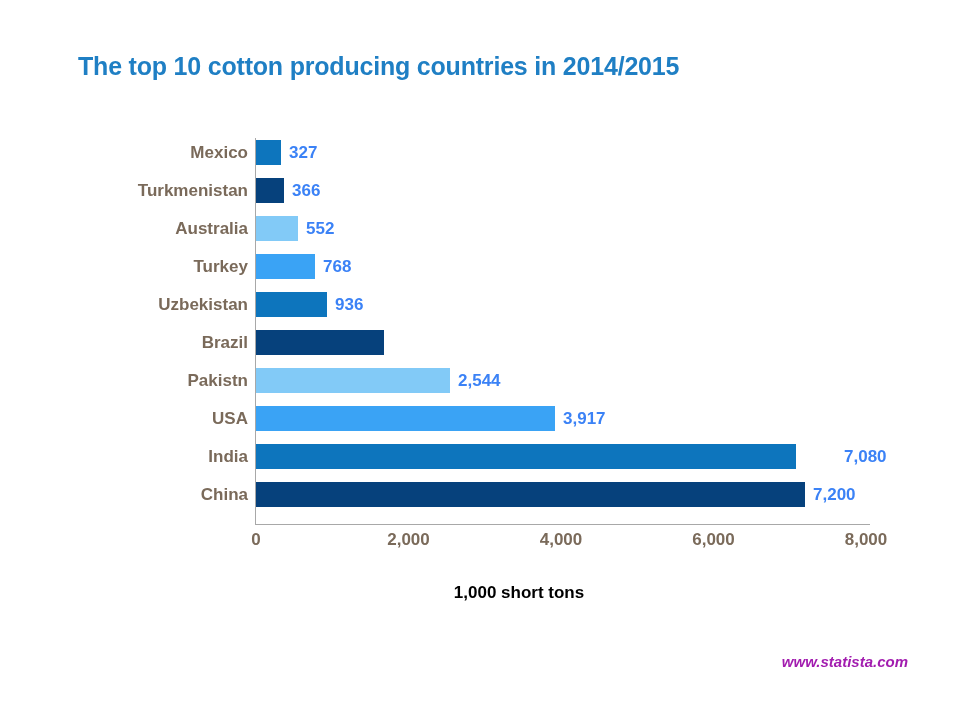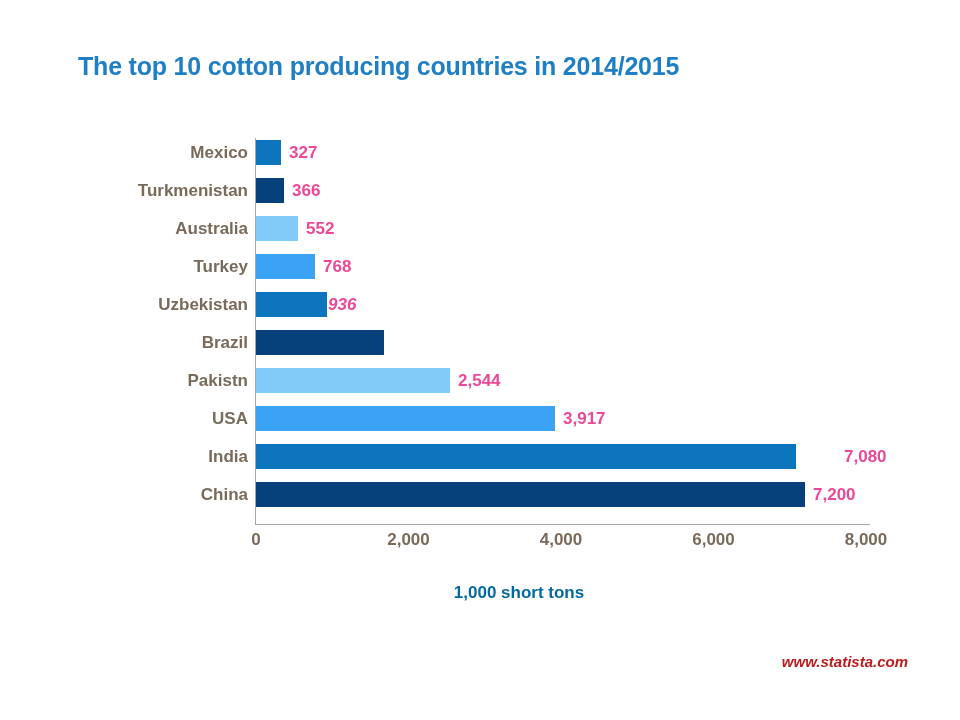--- a/index.html
+++ b/index.html
@@ -88,21 +88,21 @@
     height: 25px;
   }
 
   .val-label {
     position: absolute;
     top: 0;
     height: 25px;
     line-height: 25px;
     font-size: 17px;
     font-weight: bold;
-    color: #ec4899;
+    color: #3b82f6;
     white-space: nowrap;
   }
 
   
   .tick-label {
     position: absolute;
     top: 530px;
     font-size: 17px;
     font-weight: bold;
     color: #7a6a5a;
@@ -111,35 +111,35 @@
   }
 
   .axis-title {
     position: absolute;
     top: 583px;
     left: 0;
     width: 848px;
     text-align: center;
     font-size: 17px;
     font-weight: bold;
-    color: #0369a1;
+    color: #000000;
   }
   .axis-title-inner {
     position: relative;
     left: 95px;
   }
 
   .source-note {
     position: absolute;
     top: 653px;
     right: 52px;
     font-size: 15px;
     font-weight: bold;
     font-style: italic;
-    color: #b91c1c;
+    color: #a21caf;
     white-space: nowrap;
   }
 </style>
 </head>
 <body>
 
 <div id="chart-root">
 
   <div class="chart-title">The top 10 cotton producing countries in 2014/2015</div>
 
@@ -163,21 +163,21 @@
           <div class="val-label" style="left: 306px;">552</div>
         </div>
         <div class="bar-row" style="top: 118px;">
           <div class="cat-label">Turkey</div>
           <div class="bar" style="width: 59px; background: rgb(58, 163, 245);"></div>
           <div class="val-label" style="left: 323px;">768</div>
         </div>
         <div class="bar-row" style="top: 156px;">
           <div class="cat-label">Uzbekistan</div>
           <div class="bar" style="width: 71px; background: rgb(13, 117, 189);"></div>
-          <div class="val-label" style="left: 328px; font-style: italic;">936</div>
+          <div class="val-label" style="left: 335px;">936</div>
         </div>
         <div class="bar-row" style="top: 194px;">
           <div class="cat-label">Brazil</div>
           <div class="bar" style="width: 128px; background: rgb(6, 65, 124);"></div>
           <div class="val-label" style="left: 392px; margin-top: 36px;">1,680</div>
         </div>
         <div class="bar-row" style="top: 232px;">
           <div class="cat-label">Pakistn</div>
           <div class="bar" style="width: 194px; background: rgb(130, 202, 247);"></div>
           <div class="val-label" style="left: 458px;">2,544</div>

